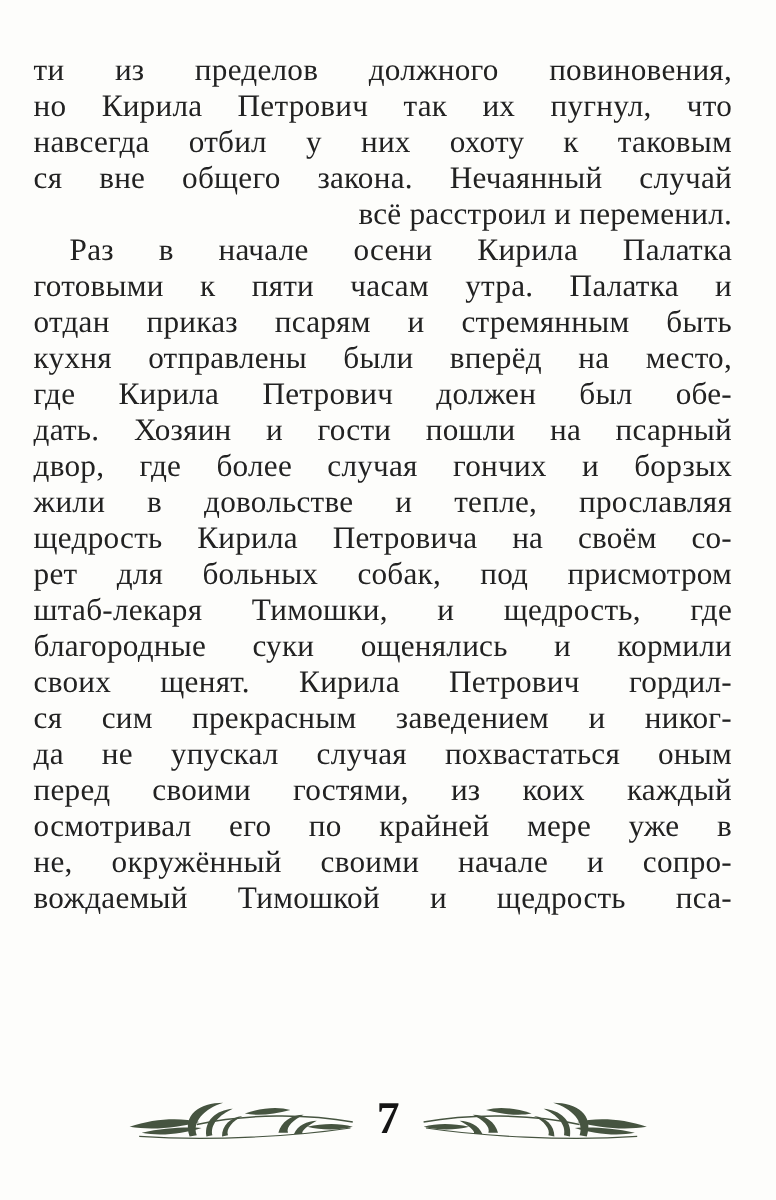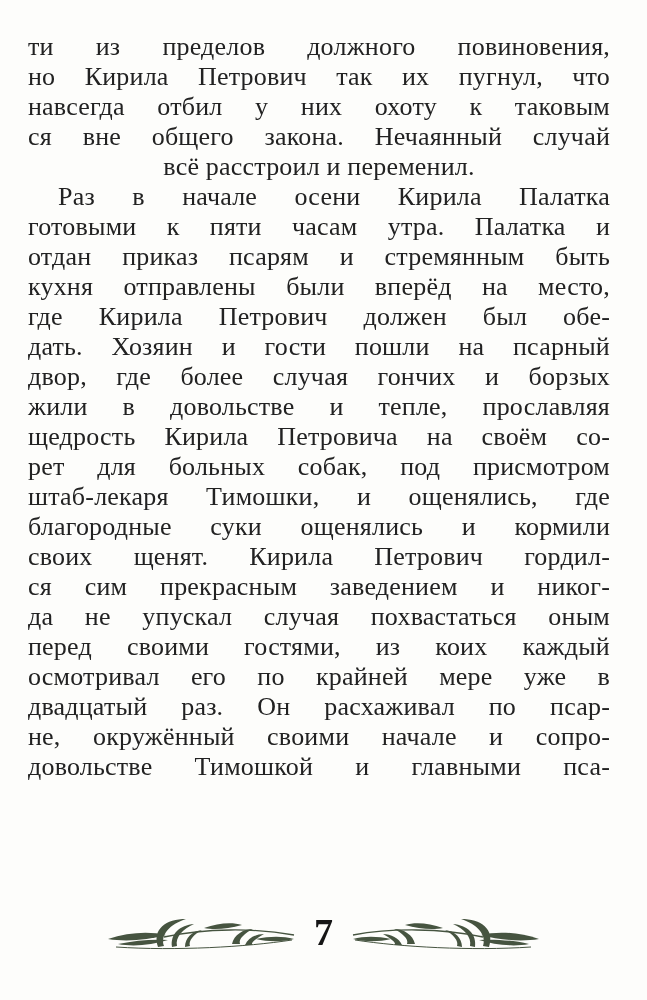--- a/index.html
+++ b/index.html
@@ -16,30 +16,30 @@
   .page {
     position: relative;
     width: 647px;
     height: 1000px;
     background: var(--paper);
     overflow: hidden;
   }
   .text-block {
     position: absolute;
     left: 28px;
-    top: 32px;
+    top: 44px;
     width: 582px;
     color: var(--ink);
   }
   .line {
     font-size: 26px;
     line-height: 30px;
     height: 30px;
     letter-spacing: 0.2px;
-    text-align: center;
+    text-align: right;
     white-space: nowrap;
   }
   .line.justify {
     white-space: normal;
     text-align: justify;
     text-align-last: justify;
     text-justify: inter-word;
   }
   .line.indent {
     padding-left: 30px;
@@ -85,30 +85,29 @@
       <div class="line justify indent">Раз в начале осени Кирила Палатка</div>
       <div class="line justify">готовыми к пяти часам утра. Палатка и</div>
       <div class="line justify">отдан приказ псарям и стремянным быть</div>
       <div class="line justify">кухня отправлены были вперёд на место,</div>
       <div class="line justify">где Кирила Петрович должен был обе-</div>
       <div class="line justify">дать. Хозяин и гости пошли на псарный</div>
       <div class="line justify">двор, где более случая гончих и борзых</div>
       <div class="line justify">жили в довольстве и тепле, прославляя</div>
       <div class="line justify">щедрость Кирила Петровича на своём со-</div>
       <div class="line justify">рет для больных собак, под присмотром</div>
-      <div class="line justify">штаб-лекаря Тимошки, и ощенялись, где</div>
+      <div class="line justify">штаб-лекаря Тимошки, и щедрость, где</div>
       <div class="line justify">благородные суки ощенялись и кормили</div>
       <div class="line justify">своих щенят. Кирила Петрович гордил-</div>
       <div class="line justify">ся сим прекрасным заведением и никог-</div>
       <div class="line justify">да не упускал случая похвастаться оным</div>
       <div class="line justify">перед своими гостями, из коих каждый</div>
       <div class="line justify">осмотривал его по крайней мере уже в</div>
-      <div class="line justify">двадцатый раз. Он расхаживал по псар-</div>
       <div class="line justify">не, окружённый своими начале и сопро-</div>
-      <div class="line justify">довольстве Тимошкой и главными пса-</div>
+      <div class="line justify">вождаемый Тимошкой и щедрость пса-</div>
     </div>
 
   <div class="footer">
     <svg class="flourish" viewBox="0 0 190 36" aria-hidden="true">
       <g fill="currentColor" stroke="none">
         <path d="M2,22 C22,15 44,14 60,18 C42,23 20,25 2,22 Z"></path>
         <path d="M12,27 C30,23 48,22 62,23 C46,28 27,30 12,27 Z"></path>
         <path d="M52,30 C46,12 60,2 80,2 C64,7 54,18 58,29 Z"></path>
         <path d="M66,30 C64,17 74,8 88,7 C77,12 69,20 71,29 Z"></path>
         <path d="M79,30 C79,21 86,14 96,13 C88,17 82,24 84,29 Z"></path>

